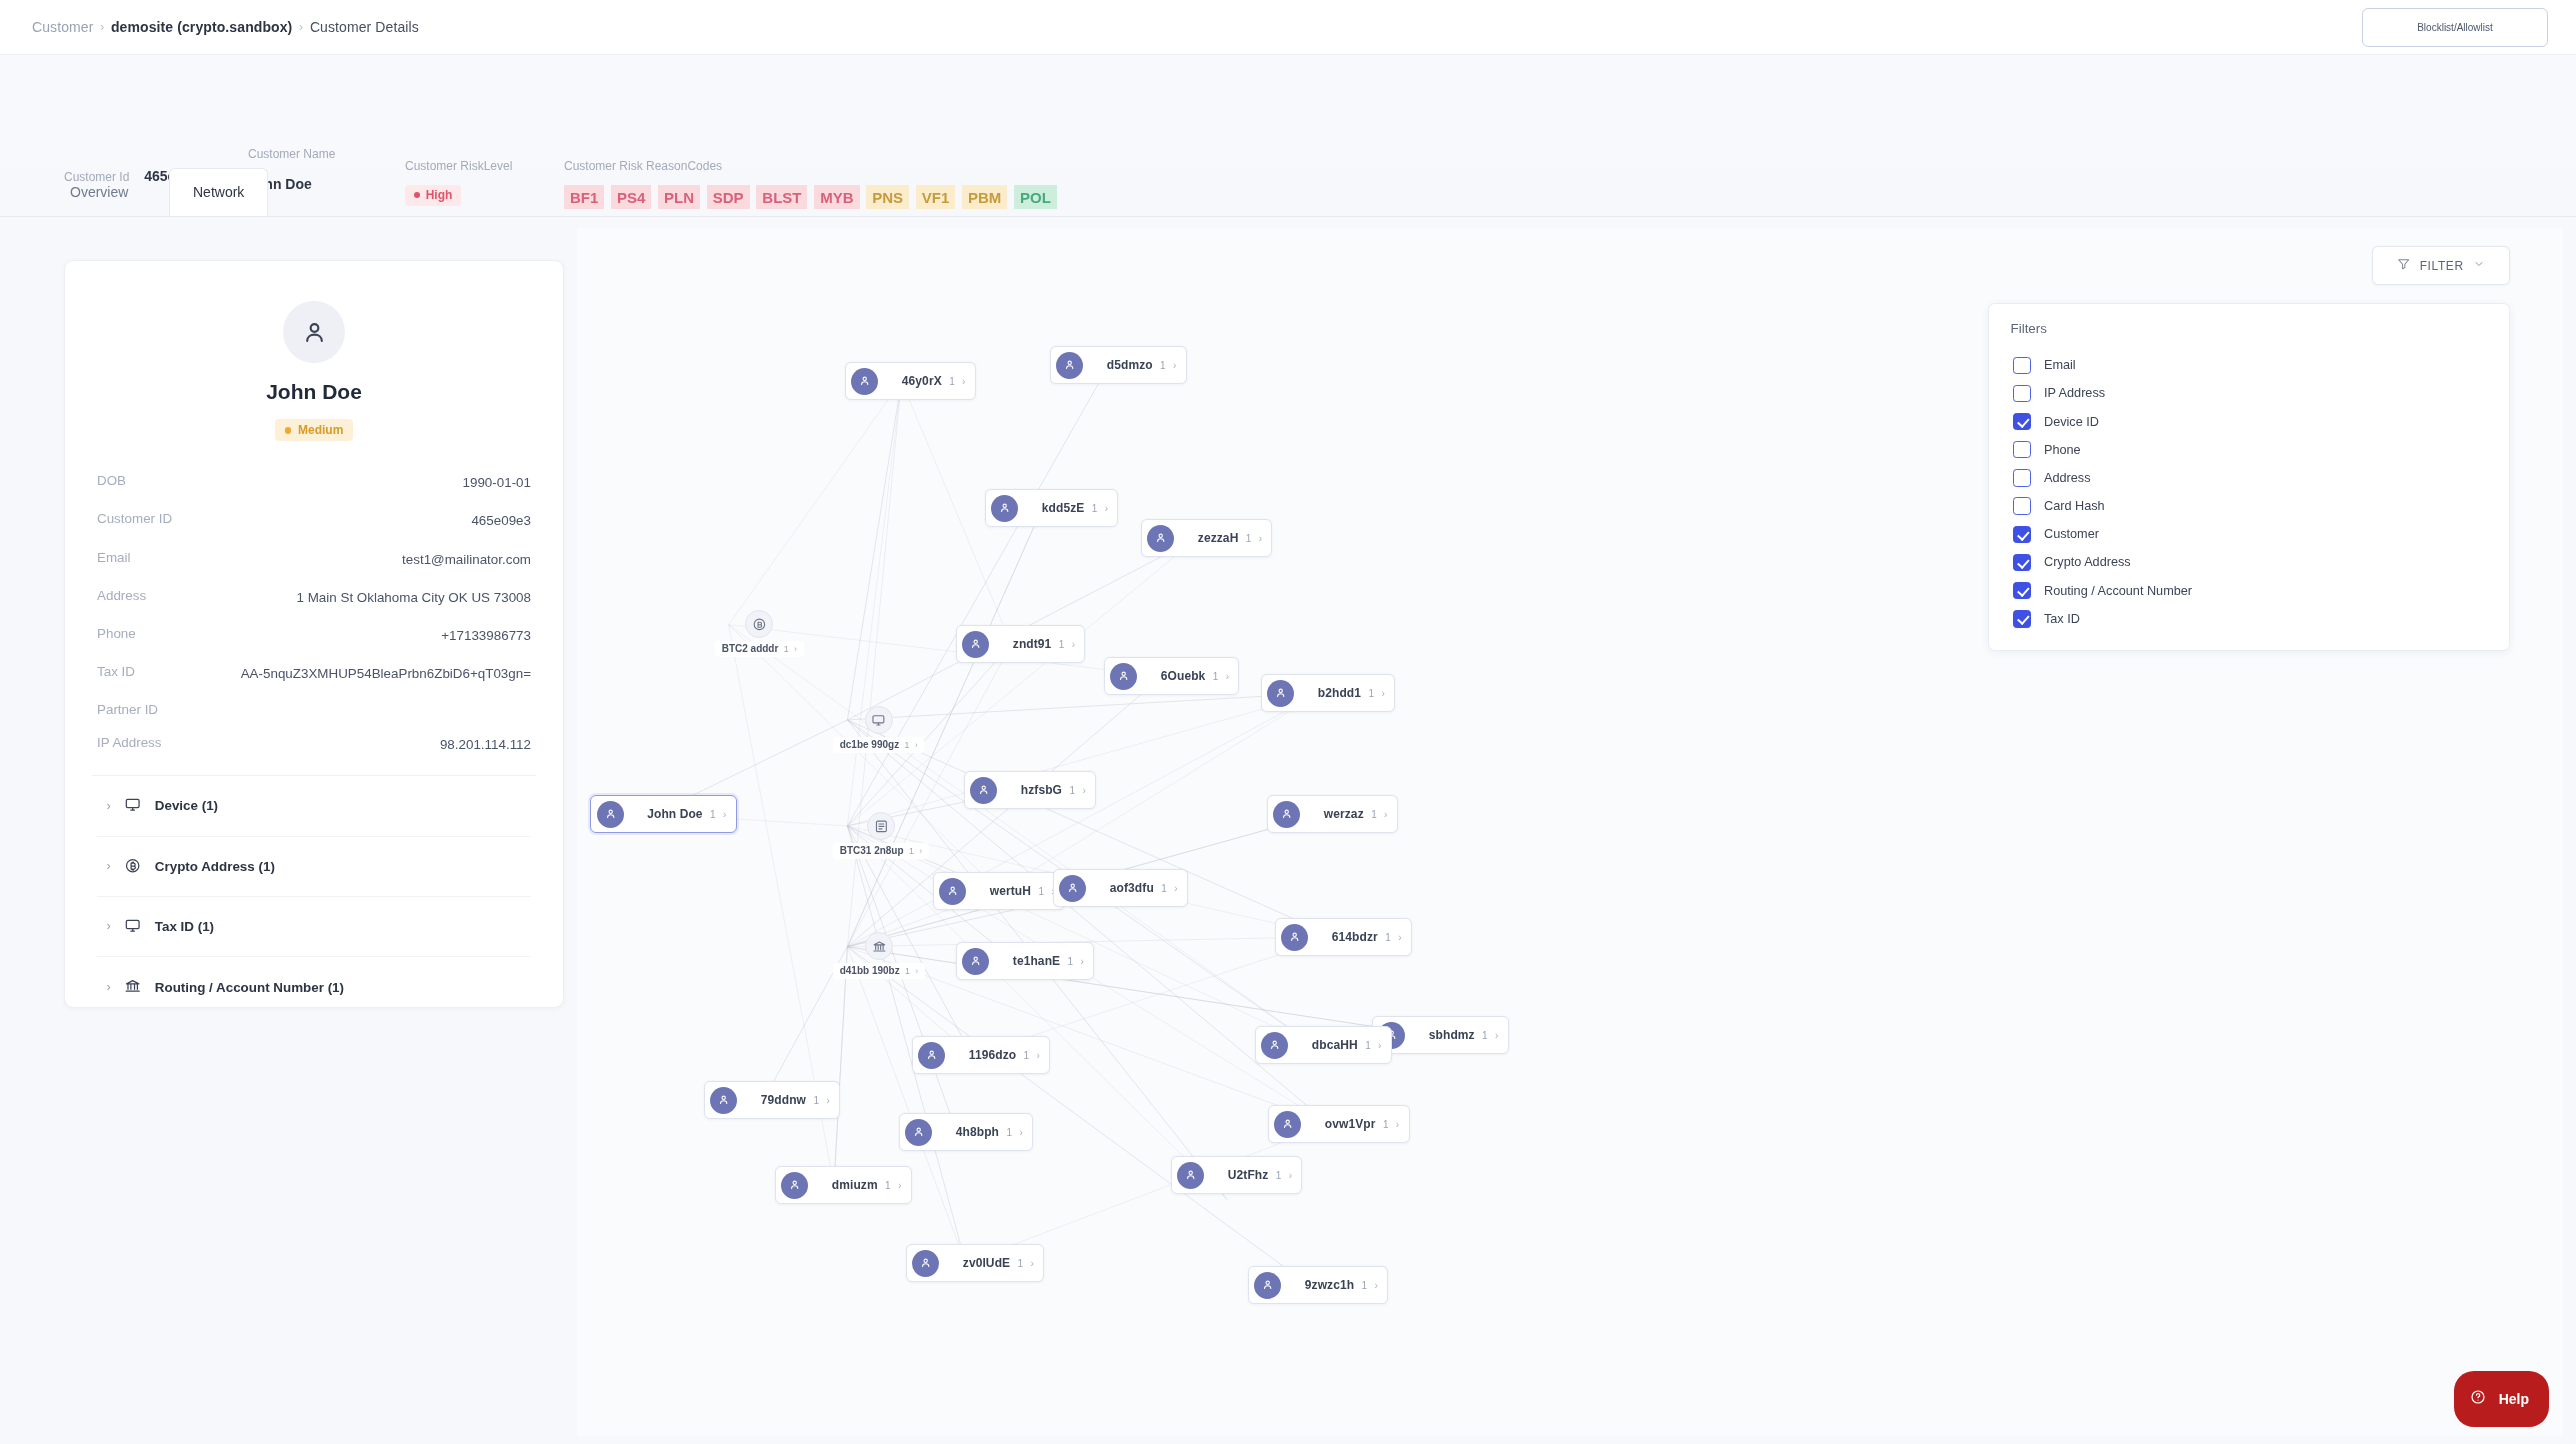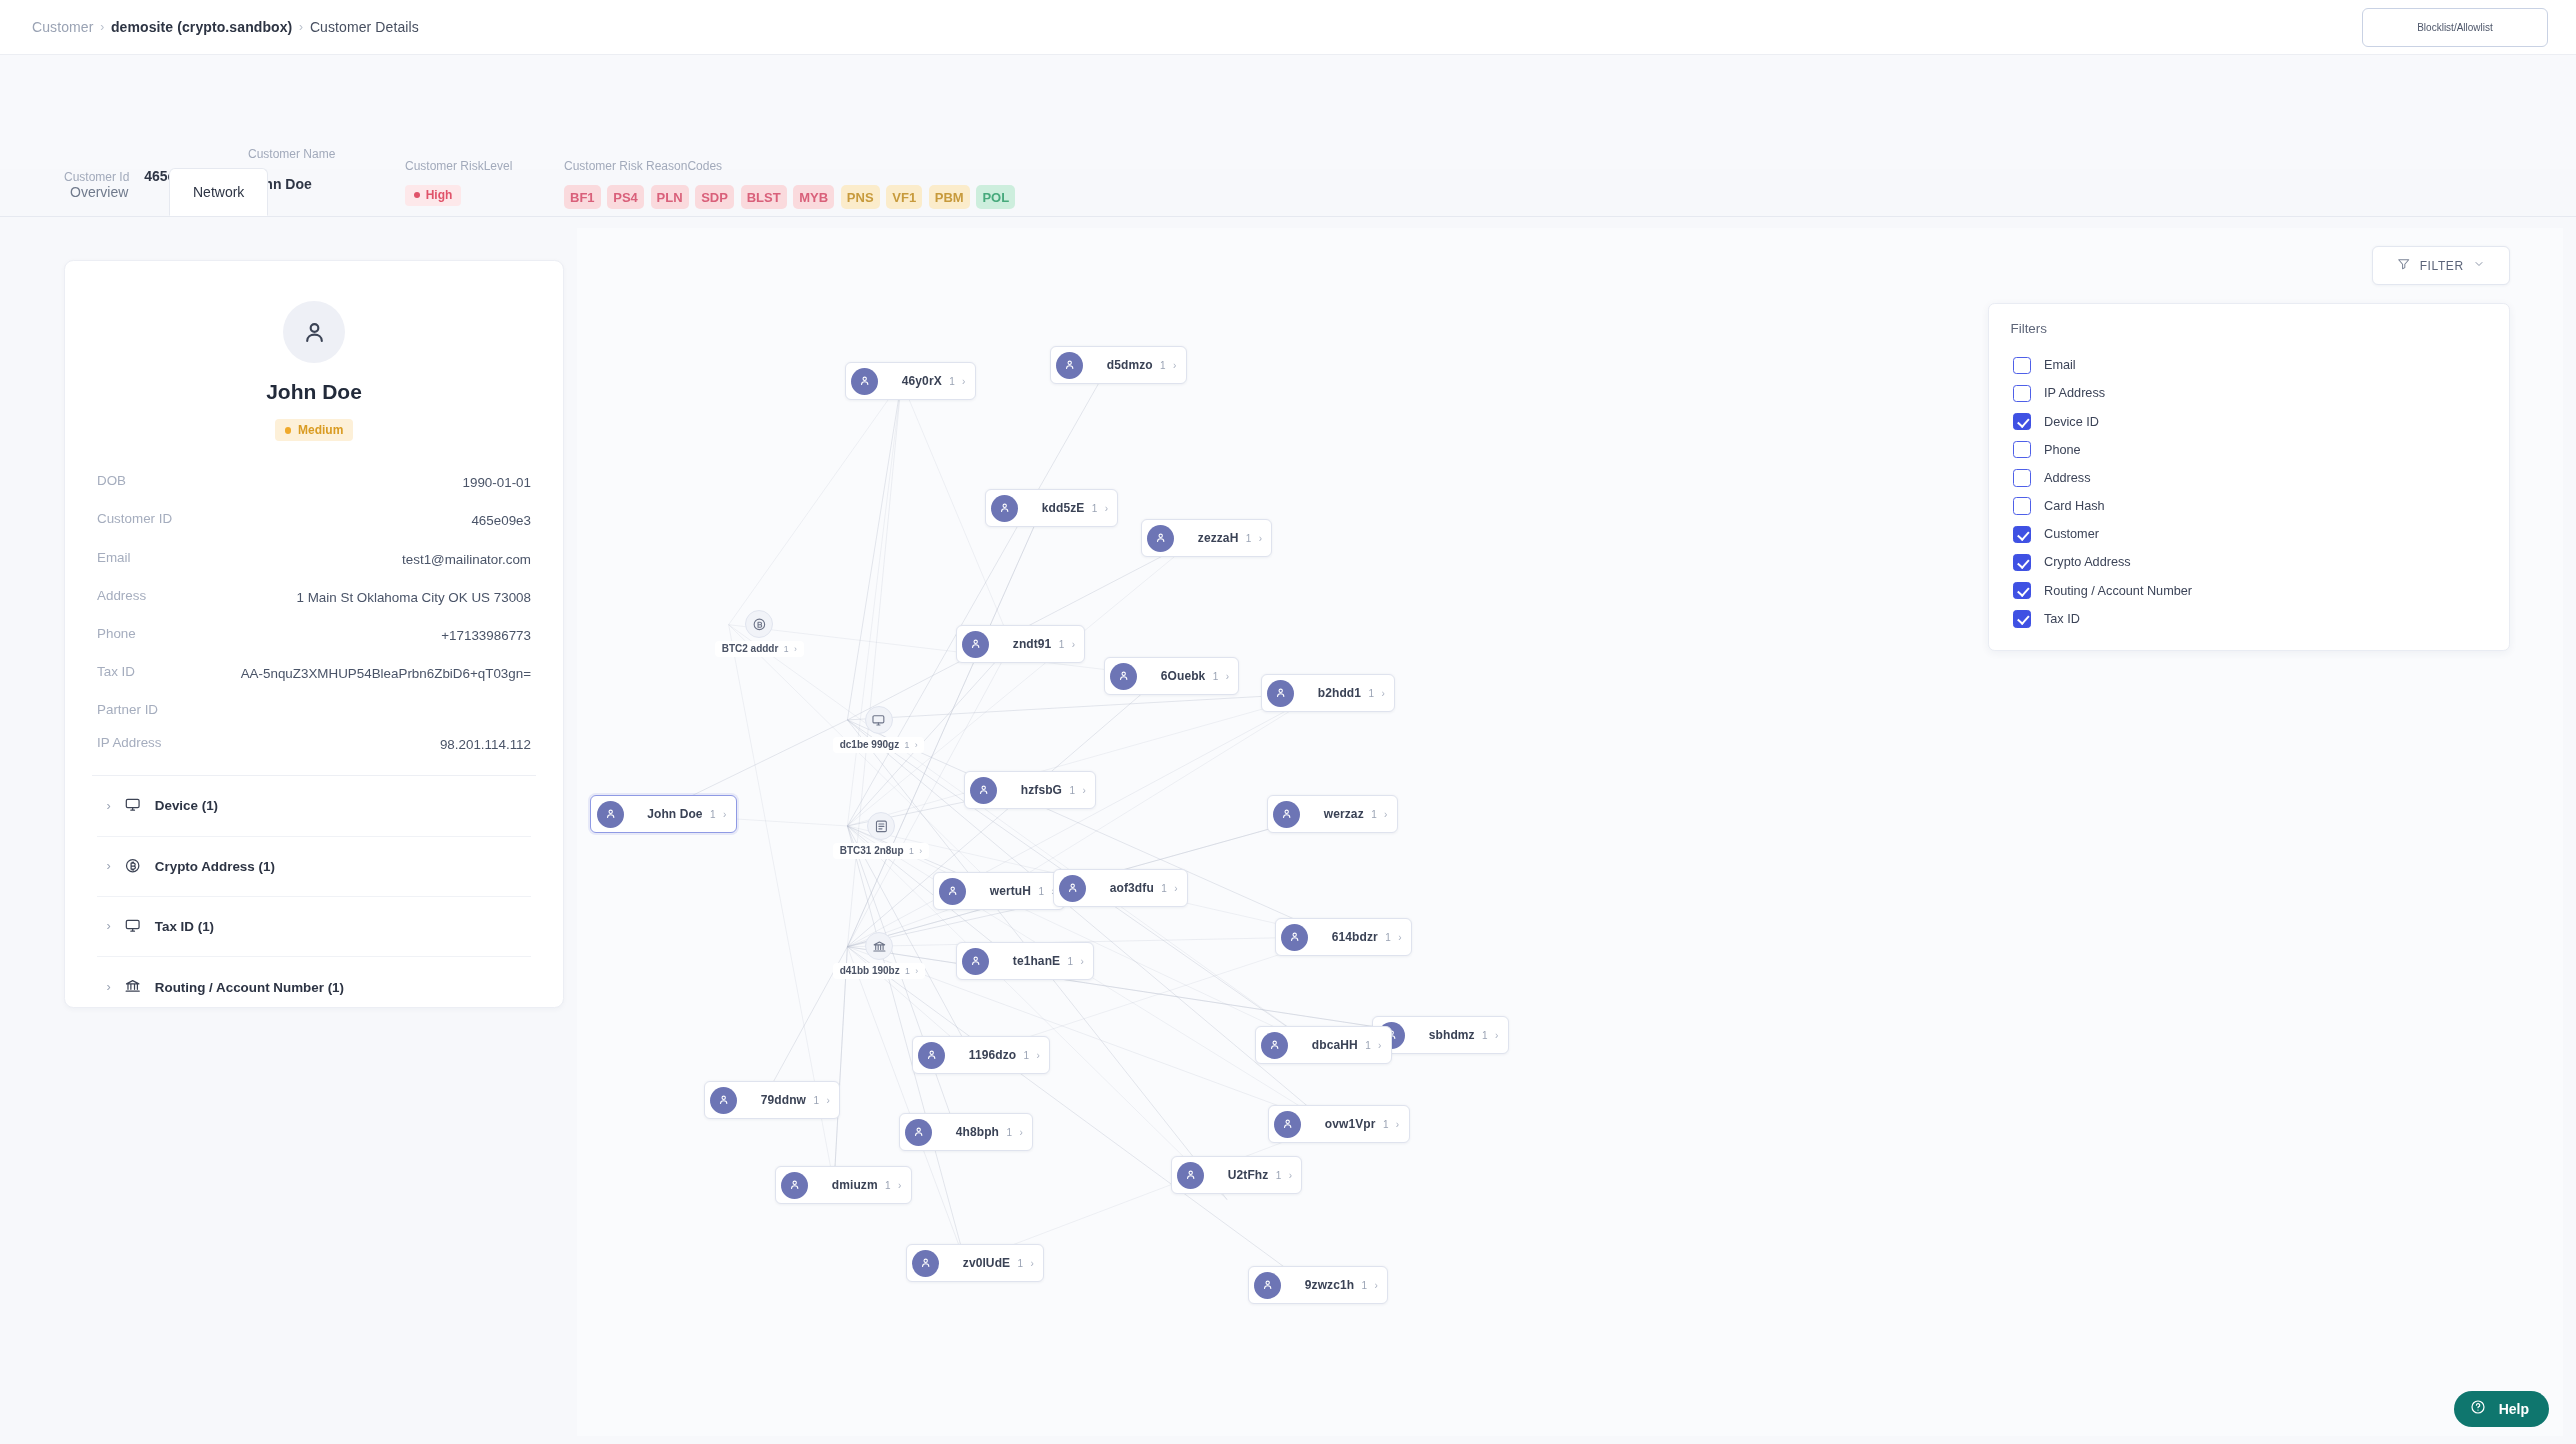--- a/index.html
+++ b/index.html
@@ -54,23 +54,23 @@
   .risk-pill {
     margin-top: 12px;
     display: inline-flex; align-items: center; gap: 6px;
     background: #fde8ea; color: #e0536a; border-radius: 4px;
     padding: 3.4px 8.7px; font-size: 12px; font-weight: 600;
   }
   .risk-pill .dot { width: 6px; height: 6px; border-radius: 50%; background: #e0536a; }
 
   .code-row { margin-top: 12px; display: flex; gap: 6.7px; }
   .code-chip {
-    min-width: 32px; height: 24px; border-radius: 5px;
+    min-width: 32px; height: 24px; border-radius: 0;
     display: flex; align-items: center; justify-content: center;
-    font-size: 13px; font-weight: 700; padding: 0 6px;
+    font-size: 15px; font-weight: 700; padding: 0 6px;
   }
   .code-red   { background: #fadadd; color: #d9607a; }
   .code-amber { background: #fbeccb; color: #c79a3c; }
   .code-green { background: #cdeedd; color: #47a97c; }
 
   
   .tabs {
     position: absolute; top: 169px; left: 0; width: 2576px; height: 48px;
     border-bottom: 1px solid #e6e9f0;
   }
@@ -192,22 +192,22 @@
   .cbox.checked::after {
     content: ""; position: absolute; left: 5.4px; top: 2px;
     width: 4.7px; height: 8.7px; border: solid #ffffff; border-width: 0 2px 2px 0;
     transform: rotate(42deg);
   }
   .filter-label { font-size: 12.7px; color: #3c4458; }
 
   
   .help-btn {
     position: absolute; right: 27px; bottom: 17.4px;
-    height: 36px; padding: 0 20px 0 16px; border-radius: 20px;
-    background: #0f766e; color: #ffffff;
+    height: 56px; padding: 0 20px 0 16px; border-radius: 20px;
+    background: #b91c1c; color: #ffffff;
     display: flex; align-items: center; gap: 13px;
     font-size: 14px; font-weight: 600; cursor: pointer;
   }
 </style>
 </head>
 <body>
 
 <div class="topbar">
   <div class="breadcrumb">
     <span class="crumb-link">Customer</span>

